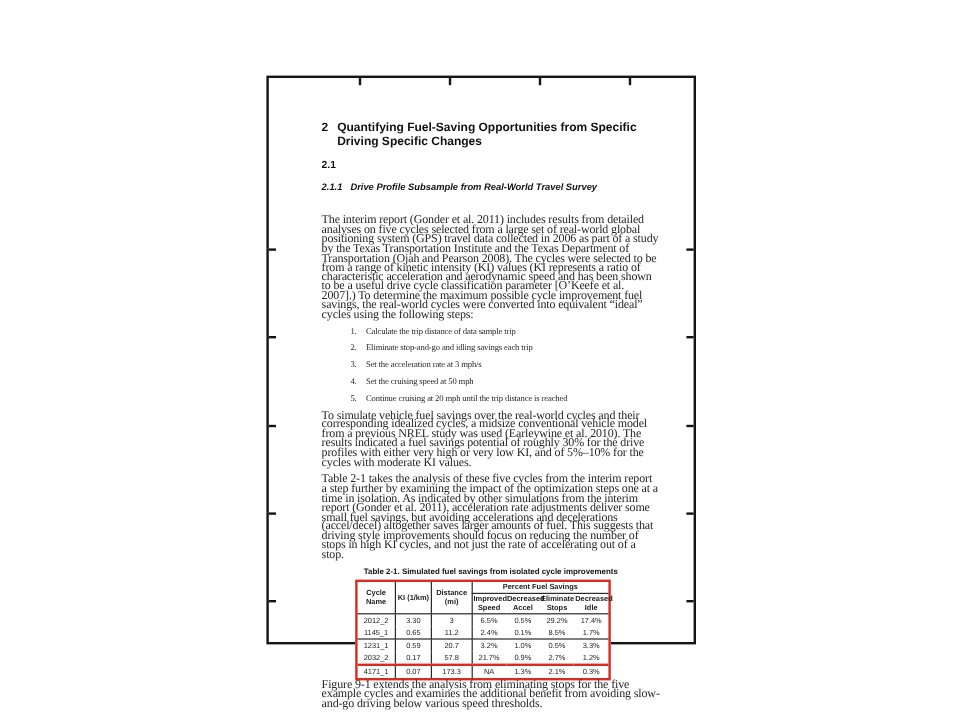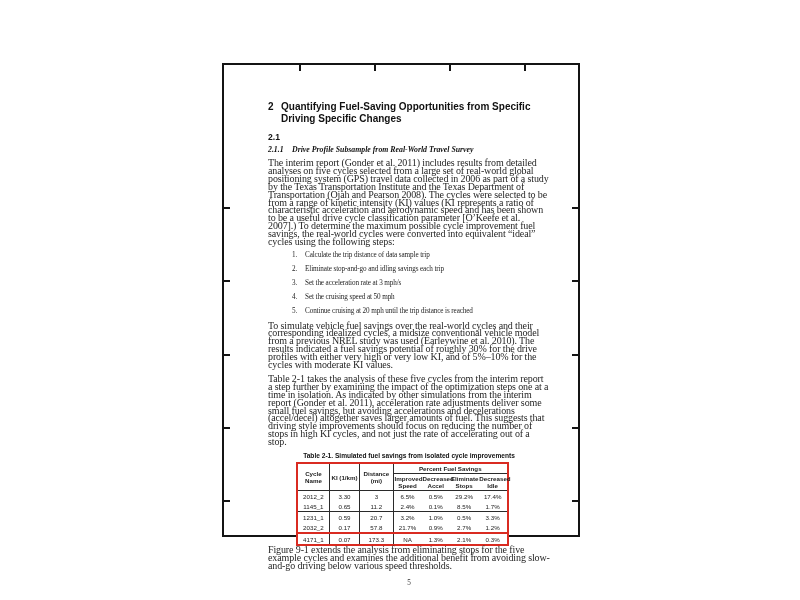--- a/index.html
+++ b/index.html
@@ -14,24 +14,24 @@
   .tick.right{right:0;height:2px;width:6px;}
   .content{
     position:absolute;left:0;top:0;right:0;bottom:0;
     padding:36px 28px 0 44px;color:#262626;
     font-family:"Liberation Serif", serif;
   }
   .h1{display:flex;font-family:"Liberation Sans", sans-serif;font-weight:bold;
       font-size:10px;line-height:12px;color:#111;margin-bottom:7px;}
   .h1 .num{width:13px;flex:0 0 13px;}
   .h2{display:flex;font-family:"Liberation Sans", sans-serif;font-weight:bold;
-      font-size:8.6px;line-height:10px;color:#111;margin-bottom:3px;}
+      font-size:8.6px;line-height:10px;color:#111;margin-bottom:3px;flex-direction:column;}
   .h2 .num{width:16px;flex:0 0 16px;}
-  .h3{display:flex;font-family:Liberation Serif, serif;font-weight:bold;font-style:italic;
-      font-size:7.8px;line-height:9px;color:#111;margin-bottom:5px;}
+  .h3{display:flex;font-family:Liberation Sans, sans-serif;font-weight:bold;font-style:italic;
+      font-size:7.8px;line-height:9px;color:#111;margin-bottom:20px;}
   .h3 .num{width:24px;flex:0 0 24px;}
   p.body{font-size:10px;line-height:7.9px;letter-spacing:-0.12px;margin:0 0 6px 0;text-align:left;}
   ol.steps{list-style:none;margin:0 0 6px 0;padding:0 0 0 24px;}
   ol.steps li{display:flex;font-size:7.2px;line-height:7.9px;letter-spacing:-0.12px;margin-bottom:6px;}
   ol.steps li .num{width:13px;flex:0 0 13px;}
   .caption{font-family:"Liberation Sans", sans-serif;font-weight:bold;font-size:6.6px;
            text-align:center;color:#111;margin:2px 0 3px 0;}
   .tablewrap{width:213px;margin-left:28px;border:2px solid #d92b21;box-sizing:border-box;background:#fff;}
   table.savings{width:100%;border-collapse:collapse;font-family:"Liberation Sans", sans-serif;
                 font-size:6.2px;line-height:7px;color:#1c1c1c;table-layout:fixed;}

